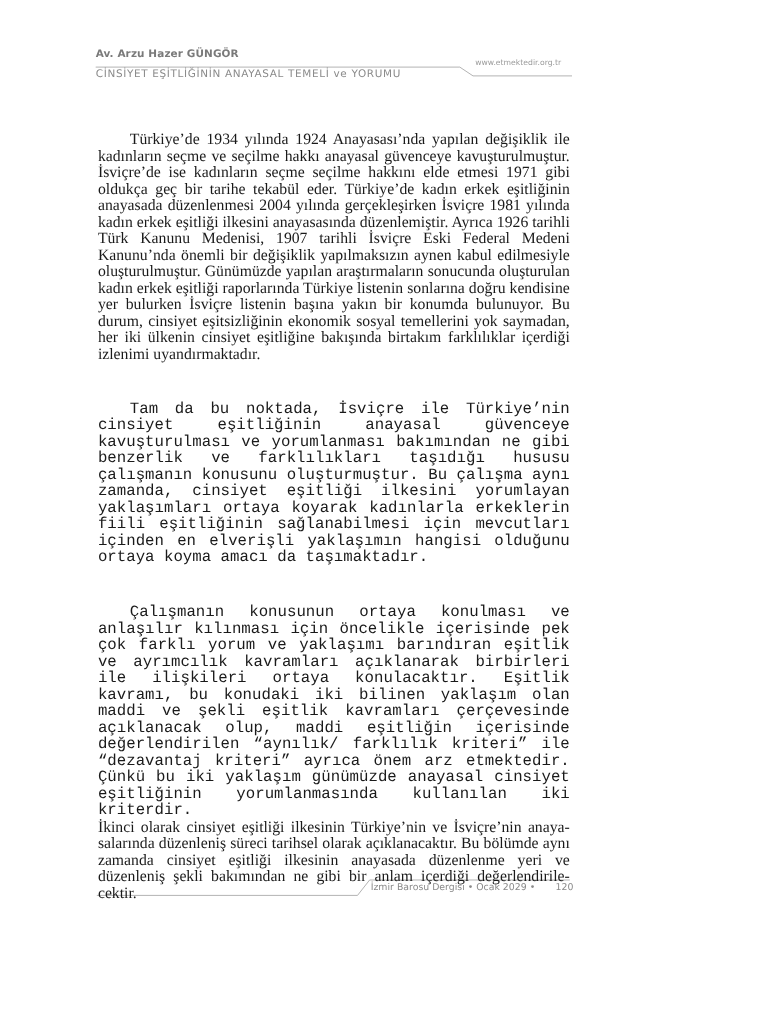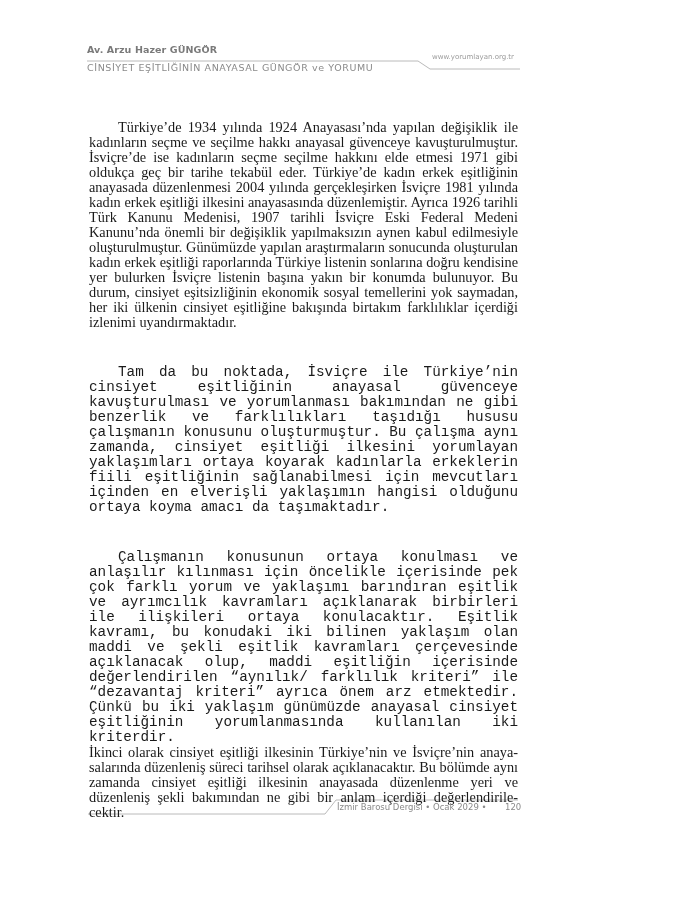--- a/index.html
+++ b/index.html
@@ -50,22 +50,22 @@
 <div class="page">
 
   <svg class="rule" viewBox="0 0 700 917">
     <polyline points="87,61 418,61 430,69 520,69" fill="none" stroke="#a8a8a8" stroke-width="0.8"></polyline>
   </svg>
   <svg class="rule" viewBox="0 0 700 917">
     <polyline points="88,814 325,814 336,800 518,800" fill="none" stroke="#a8a8a8" stroke-width="0.8"></polyline>
   </svg>
 
   <div class="header-author">Av. Arzu Hazer GÜNGÖR</div>
-  <div class="header-title">CİNSİYET EŞİTLİĞİNİN ANAYASAL GÜNGÖR ve YORUMU</div>
-  <div class="header-site">www.yorumlayan.org.tr</div>
+  <div class="header-title">CİNSİYET EŞİTLİĞİNİN ANAYASAL TEMELİ ve YORUMU</div>
+  <div class="header-site">www.etmektedir.org.tr</div>
 
   <div class="body-text">
     <p>Türkiye’de 1934 yılında 1924 Anayasası’nda yapılan değişiklik ile kadınların seçme ve seçilme hakkı anayasal güvenceye kavuşturulmuş­tur. İsviçre’de ise kadınların seçme seçilme hakkını elde etmesi 1971 gibi oldukça geç bir tarihe tekabül eder. Türkiye’de kadın erkek eşitli­ğinin anayasada düzenlenmesi 2004 yılında gerçekleşirken İsviçre 1981 yılında kadın erkek eşitliği ilkesini anayasasında düzenlemiştir. Ayrıca 1926 tarihli Türk Kanunu Medenisi, 1907 tarihli İsviçre Eski Federal Medeni Kanunu’nda önemli bir değişiklik yapılmaksızın aynen kabul edilmesiyle oluşturulmuştur. Günümüzde yapılan araştırmaların so­nucunda oluşturulan kadın erkek eşitliği raporlarında Türkiye listenin sonlarına doğru kendisine yer bulurken İsviçre listenin başına yakın bir konumda bulunuyor. Bu durum, cinsiyet eşitsizliğinin ekonomik sosyal temellerini yok saymadan, her iki ülkenin cinsiyet eşitliğine bakışında birtakım farklılıklar içerdiği izlenimi uyandırmaktadır.</p>
     <p class="gap">Tam da bu noktada, İsviçre ile Türkiye’nin cinsiyet eşitliğinin ana­yasal güvenceye kavuşturulması ve yorumlanması bakımından ne gibi benzerlik ve farklılıkları taşıdığı hususu çalışmanın konusunu oluştur­muştur. Bu çalışma aynı zamanda, cinsiyet eşitliği ilkesini yorumlayan yaklaşımları ortaya koyarak kadınlarla erkeklerin fiili eşitliğinin sağlana­bilmesi için mevcutları içinden en elverişli yaklaşımın hangisi olduğunu ortaya koyma amacı da taşımaktadır.</p>
     <p class="gap">Çalışmanın konusunun ortaya konulması ve anlaşılır kılınması için öncelikle içerisinde pek çok farklı yorum ve yaklaşımı barındıran eşitlik ve ayrımcılık kavramları açıklanarak birbirleri ile ilişkileri ortaya konu­lacaktır. Eşitlik kavramı, bu konudaki iki bilinen yaklaşım olan maddi ve şekli eşitlik kavramları çerçevesinde açıklanacak olup, maddi eşitli­ğin içerisinde değerlendirilen “aynılık/ farklılık kriteri” ile “dezavantaj kriteri” ayrıca önem arz etmektedir. Çünkü bu iki yaklaşım günümüzde anayasal cinsiyet eşitliğinin yorumlanmasında kullanılan iki kriterdir.</p>
     <p class="noindent">İkinci olarak cinsiyet eşitliği ilkesinin Türkiye’nin ve İsviçre’nin anaya­salarında düzenleniş süreci tarihsel olarak açıklanacaktır. Bu bölümde aynı zamanda cinsiyet eşitliği ilkesinin anayasada düzenlenme yeri ve düzenleniş şekli bakımından ne gibi bir anlam içerdiği değerlendirile­cektir.</p>
   </div>
 
   <div class="footer-journal">İzmir Barosu Dergisi • Ocak 2029 •</div>
   <div class="footer-page">120</div>

